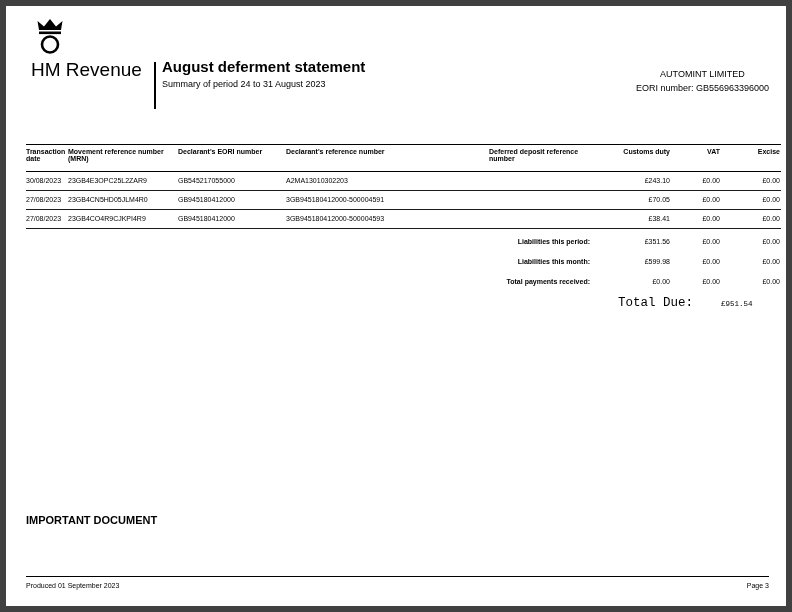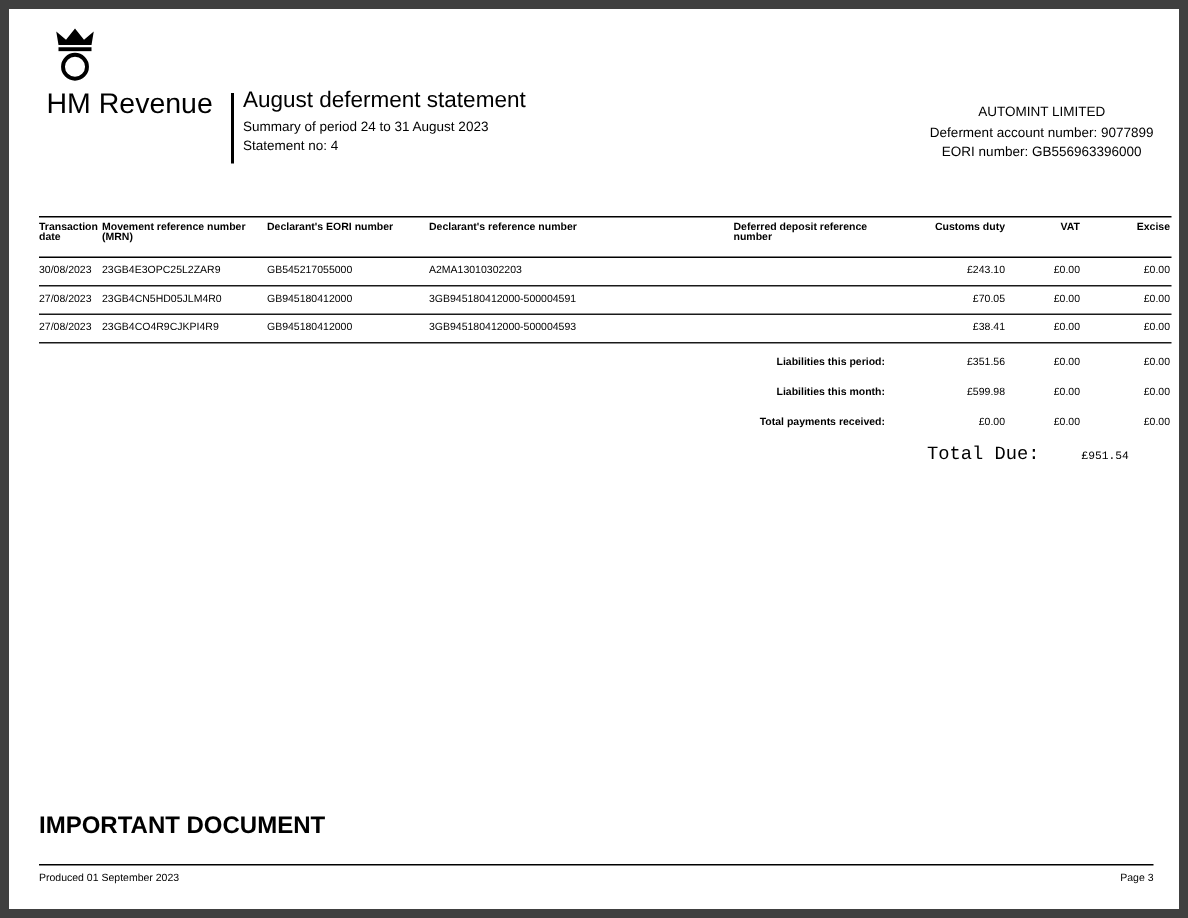--- a/index.html
+++ b/index.html
@@ -11,21 +11,21 @@
   .page { position:absolute; inset:0; background:#fff; border:6px solid #404040; overflow:hidden; }
 
   
   .logo-block { position:absolute; left:25px; top:11px; }
   .crown-icon { display:block; margin-left:3px; }
   .logo-text { font-size:19px; line-height:22px; margin-top:4px; font-weight:normal; }
 
   .header-divider { position:absolute; left:148px; top:56px; width:2px; height:47px; background:#000; }
 
   .title-block { position:absolute; left:156px; top:52px; }
-  .doc-title { font-size:15px; font-weight:normal; line-height:17px; }
+  .doc-title { font-size:15px; font-weight:bold; line-height:17px; }
   .doc-subtitle { font-size:9px; margin-top:4px; }
   .doc-statement-no { font-size:9px; margin-top:3px; }
 
   .account-block { position:absolute; right:17px; top:62px; text-align:center; font-size:9px; line-height:13.5px; }
 
   
   .table { position:absolute; left:20px; top:138px; width:755px; font-size:7px; }
   .trow { display:grid; grid-template-columns:42px 110px 108px 203px 107px 75px 50px 60px; }
   .trow > div { padding:2px 2px 2px 0; }
   .thead { border-top:1px solid #000; border-bottom:1px solid #000; font-weight:bold; }
@@ -34,21 +34,21 @@
   .drow { border-bottom:1px solid #1a1a1a; }
   .drow > div { padding-top:5px; padding-bottom:6px; }
   .summary { margin-top:3px; }
   .srow > div { padding-top:6px; padding-bottom:7px; }
   .slabel { grid-column:1/6; text-align:right; font-weight:bold; padding-right:6px !important; }
   .total-row { margin-top:4px; display:grid; grid-template-columns:1fr 60px; align-items:baseline;font-family:Liberation Mono, monospace; }
   .total-label { font-size:12.5px; text-align:right; padding-right:28px; }
   .total-value { font-size:7.5px; text-align:left; padding-right:1px; }
 
   
-  .important { position:absolute; left:20px; top:536px; font-size:16px; font-weight:bold; }
+  .important { position:absolute; left:20px; top:508px; font-size:11px; font-weight:bold; }
   .note { position:absolute; left:20px; top:541px; font-size:10px; }
   .footer-rule { position:absolute; left:20px; right:17px; top:570px; height:1px; background:#000; }
   .produced { position:absolute; left:20px; top:576px; font-size:7px; }
   .page-num { position:absolute; right:17px; top:576px; font-size:7px; }
 </style>
 </head>
 <body>
 
 <div class="page">
 
@@ -61,26 +61,24 @@
     <div class="logo-text">
       <div>HM Revenue</div>
     </div>
   </div>
 
   <div class="header-divider"></div>
 
   <div class="title-block">
     <div class="doc-title">August deferment statement</div>
     <div class="doc-subtitle">Summary of period 24 to 31 August 2023</div>
-    <div class="doc-statement-no">Statement no: 4</div>
   </div>
 
   <div class="account-block">
     <div>AUTOMINT LIMITED</div>
-    <div>Deferment account number: 9077899</div>
     <div>EORI number: GB556963396000</div>
   </div>
 
   <div class="table">
 
     <div class="trow thead">
       <div>Transaction date</div>
       <div>Movement reference number (MRN)</div>
       <div>Declarant's EORI  number</div>
       <div>Declarant's reference number</div>

